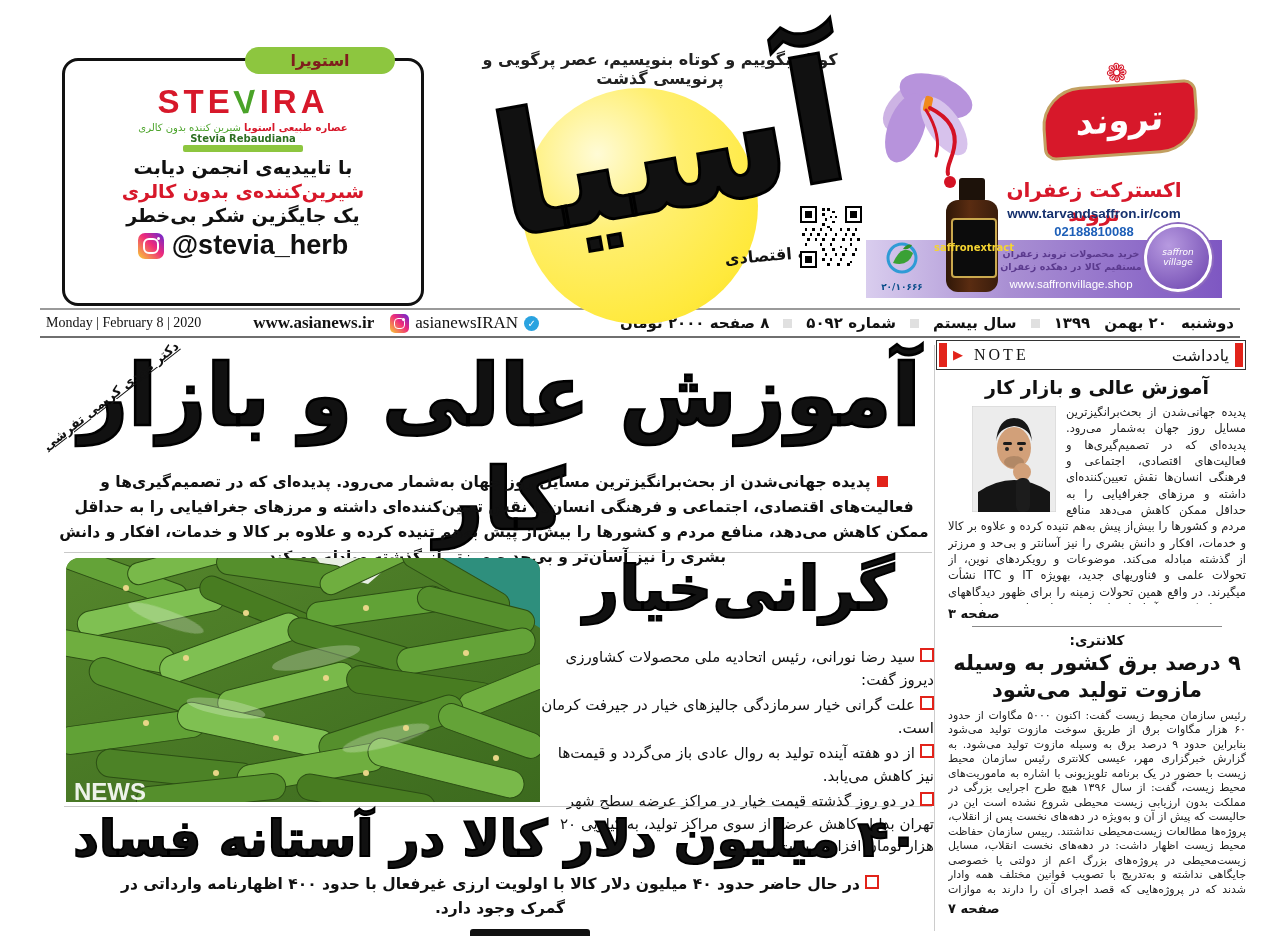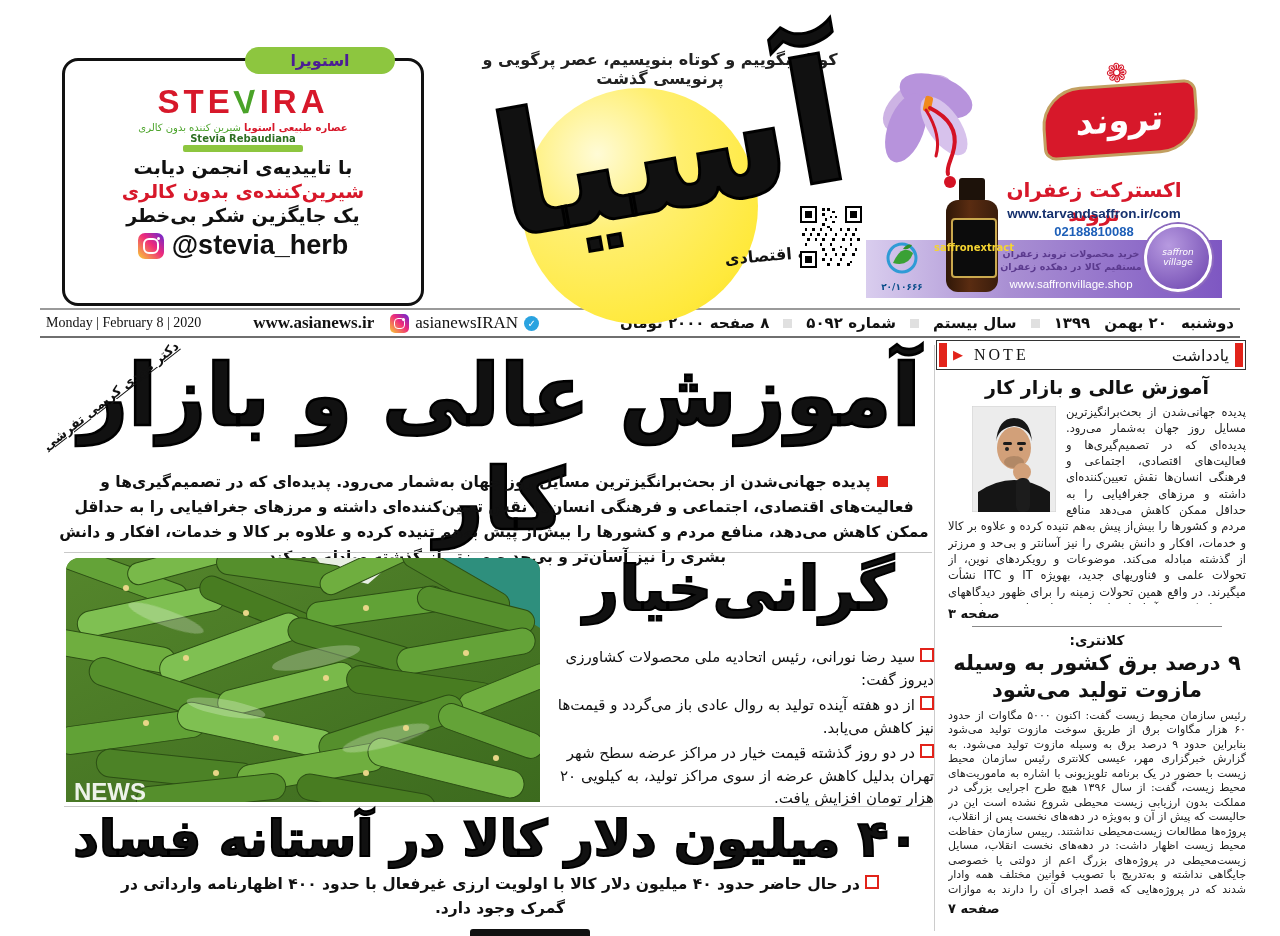--- a/index.html
+++ b/index.html
@@ -10,21 +10,21 @@
   .abs{position:absolute;}
   .rtl{direction:rtl;}
 
   
   .stevia-ad{
     left:62px;top:58px;width:356px;height:242px;
     border:3px solid #111;border-radius:16px;background:#fff;text-align:center;
   }
   .stevia-tab{
     position:absolute;top:-14px;right:26px;width:150px;height:27px;line-height:27px;
-    background:#8dc63f;border-radius:14px;color:#4c1d95;font-weight:bold;font-size:16px;direction:rtl;
+    background:#8dc63f;border-radius:14px;color:#7f1d1d;font-weight:bold;font-size:16px;direction:rtl;
   }
   .stevira-logo{margin-top:22px;font-size:33px;font-weight:bold;letter-spacing:4px;color:#d7182a;font-family:"Liberation Sans",sans-serif;}
   .stevira-logo .leaf{color:#4aa329;display:inline-block;transform:rotate(-4deg);}
   .stevia-tagline{font-size:10px;margin-top:1px;}
   .stevia-tagline .red{color:#d7182a;font-weight:bold;}
   .stevia-tagline .green{color:#4aa329;}
   .stevia-latin{font-size:10px;color:#2e6f23;font-weight:bold;}
   .stevia-bar{width:120px;height:7px;background:#8dc63f;margin:1px auto 4px auto;border-radius:2px;}
   .stevia-line1{font-size:25px;font-weight:900;direction:rtl;}
   .stevia-line2,.stevia-line4{font-size:19px;font-weight:800;direction:rtl;margin-top:2px;}
@@ -347,20 +347,21 @@
       <circle cx="150" cy="215" r="3"></circle>
         <circle cx="300" cy="215" r="3"></circle>
         <circle cx="430" cy="200" r="3"></circle>
     </g>
     <text x="8" y="242" font-size="24" font-weight="bold" fill="#ffffff" opacity="0.9" font-family="Liberation Sans, sans-serif">NEWS</text>
   </svg>
 </div>
 <div class="abs cuke-title">گرانی‌خیار</div>
 <div class="abs cuke-bullets">
   <div class="b"><span class="sq-open"></span><span>سید رضا نورانی، رئیس اتحادیه ملی محصولات کشاورزی دیروز گفت:</span></div>
+  <div class="b"><span class="sq-open"></span><span>علت گرانی خیار سرمازدگی جالیزهای خیار در جیرفت کرمان است.</span></div>
   <div class="b"><span class="sq-open"></span><span>از دو هفته آینده تولید به روال عادی باز می‌گردد و قیمت‌ها نیز کاهش می‌یابد.</span></div>
   <div class="b"><span class="sq-open"></span><span>در دو روز گذشته قیمت خیار در مراکز عرضه سطح شهر تهران بدلیل کاهش عرضه از سوی مراکز تولید، به کیلویی ۲۰ هزار تومان افزایش یافت.</span></div>
 </div>
 <div class="abs hrule" style="left:64px;top:806px;width:868px;"></div>
 
 <div class="abs customs-headline">۴۰ میلیون دلار کالا در آستانه فساد</div>
 <div class="abs customs-bullets">
   <div><span class="sq-open"></span><span>در حال حاضر حدود ۴۰ میلیون دلار کالا با اولویت ارزی غیرفعال با حدود ۴۰۰ اظهارنامه وارداتی در گمرک وجود دارد.</span></div>
 
 </div>

